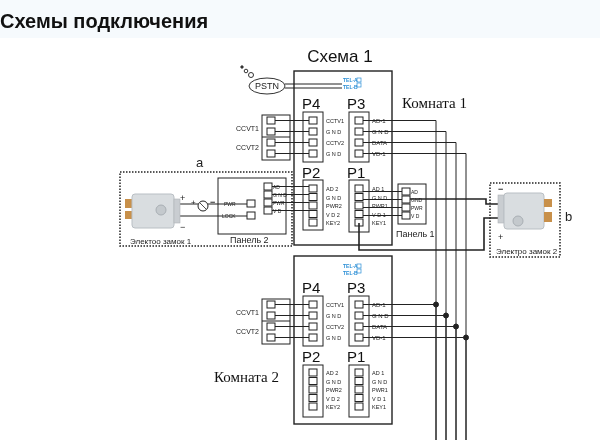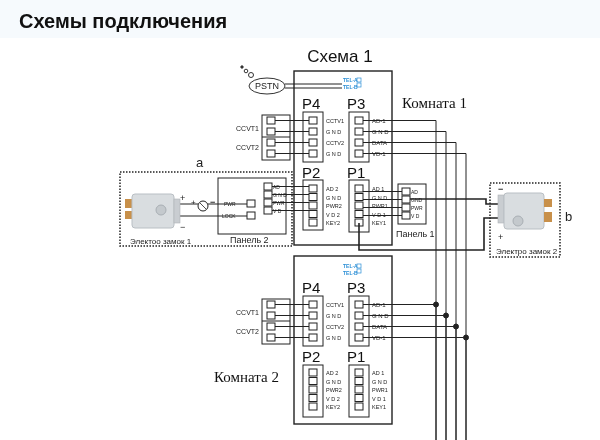--- a/index.html
+++ b/index.html
@@ -1,18 +1,18 @@
 <!DOCTYPE html>
 <html><head>
 <meta charset="utf-8">
 <style>
   html,body{margin:0;padding:0;background:#fff;}
   #root{position:relative;width:600px;height:440px;overflow:hidden;background:#fff;}
   .topband{position:absolute;left:0;top:0;width:600px;height:38px;background:#f6fafd;}
-  .page-title{position:absolute;left:19px;top:10px;font-family:"Liberation Sans",sans-serif;font-weight:bold;font-size:20px;color:#111;}
+  .page-title{position:absolute;left:0;top:10px;font-family:"Liberation Sans",sans-serif;font-weight:bold;font-size:20px;color:#111;}
   svg{position:absolute;left:0;top:0;}
   svg text{font-family:"Liberation Sans",sans-serif;}
   .serif{font-family:"Liberation Serif",serif !important;}
 </style>
 </head>
 <body>
 
 <div id="root">
   <div class="topband"></div>
   <div class="page-title">Схемы подключения</div>

